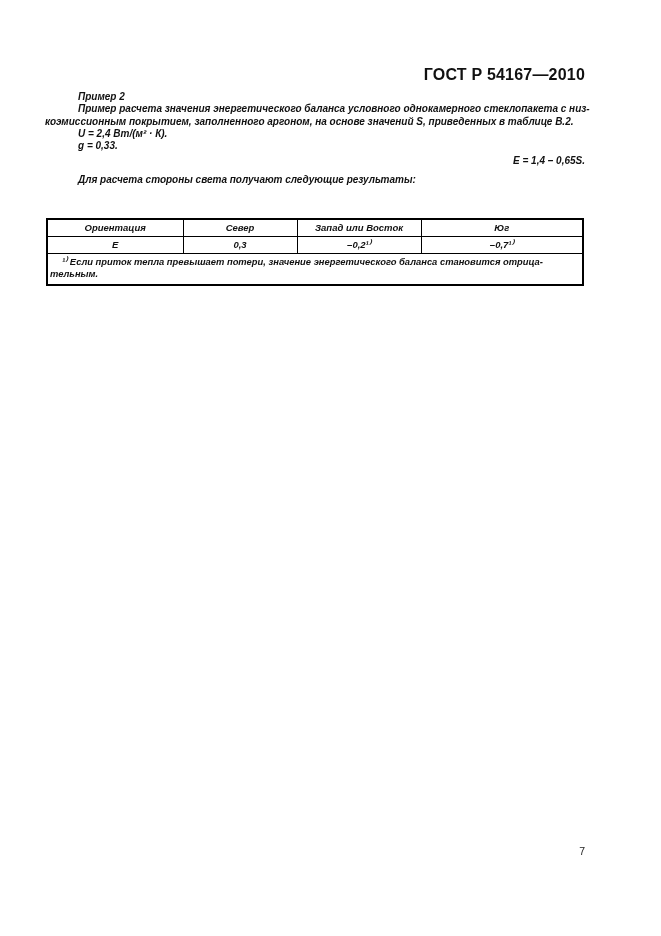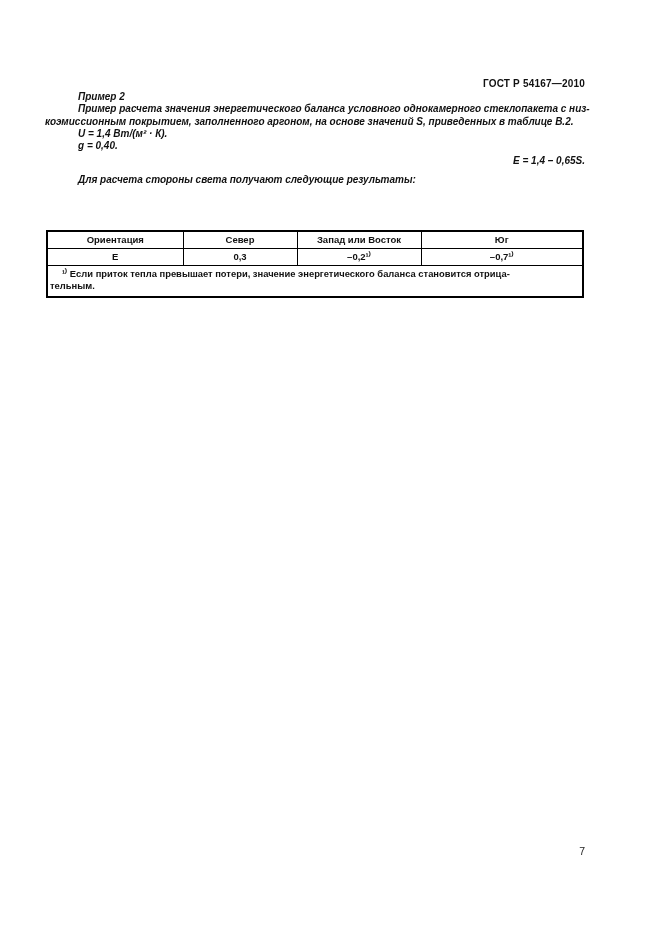--- a/index.html
+++ b/index.html
@@ -9,25 +9,25 @@
     width: 661px;
     height: 936px;
     margin: 0 auto;
     background: #ffffff;
     overflow: hidden;
     font-family: "Liberation Sans", sans-serif;
     color: #111111;
   }
   .doc-header {
     position: absolute;
-    top: 78px;
+    top: 66px;
     left: 45px;
     right: 76px;
     text-align: right;
-    font-size: 10px;
+    font-size: 16px;
     font-weight: bold;
     letter-spacing: 0.2px;
     white-space: nowrap;
   }
   .body-text {
     position: absolute;
     top: 91px;
     left: 45px;
     width: 540px;
     font-size: 10px;
@@ -44,22 +44,22 @@
   .results-line { margin-top: 6px; }
   table.results-table {
     position: absolute;
     top: 218px;
     left: 46px;
     width: 536px;
     border-collapse: collapse;
     table-layout: fixed;
     font-size: 9.5px;
     font-weight: bold;
+    font-style: italic;
     color: #111111;
-    margin-top: 12px;
   }
   table.results-table { border: 2px solid #000; }
   table.results-table th,
   table.results-table td {
     border: 1px solid #000;
     text-align: center;
     vertical-align: middle;
     padding: 0;
   }
   table.results-table thead th { height: 17px; }
@@ -86,22 +86,22 @@
 <body>
 
 <div class="page">
 
   <div class="doc-header">ГОСТ Р 54167—2010</div>
 
   <div class="body-text">
     <div class="line indent">Пример 2</div>
     <div class="line indent">Пример расчета значения энергетического баланса условного однокамерного стеклопакета с низ-</div>
     <div class="line">коэмиссионным покрытием, заполненного аргоном, на основе значений S, приведенных в таблице В.2.</div>
-    <div class="line indent">U = 1,4 Вт/(м² · К).</div>
-    <div class="line indent">g = 0,40.</div>
+    <div class="line indent">U = 2,4 Вт/(м² · К).</div>
+    <div class="line indent">g = 0,33.</div>
     <div class="line formula-line">Е = 1,4 – 0,65S.</div>
     <div class="line indent results-line">Для расчета стороны света получают следующие результаты:</div>
   </div>
 
   <table class="results-table">
     <colgroup>
       <col style="width:136px">
       <col style="width:114px">
       <col style="width:124px">
       <col style="width:162px">

